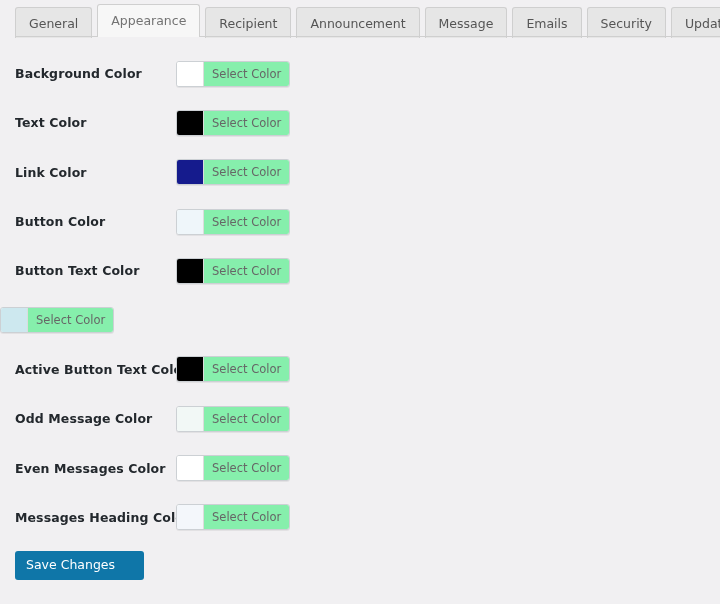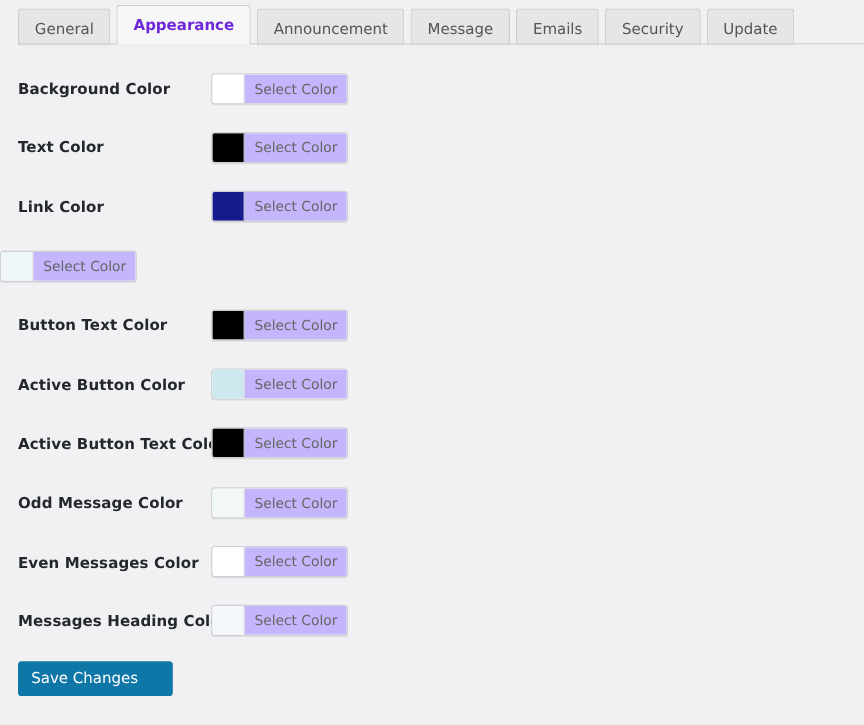--- a/index.html
+++ b/index.html
@@ -35,22 +35,22 @@
     border: 1px solid #cfcfcf;
     border-bottom: none;
     border-radius: 3px 3px 0 0;
     white-space: nowrap;
     cursor: pointer;
     position: relative;
     top: 1px;
   }
   .tab.active {
     background: #f7f7f7;
-    color: #6d28d9;
-    font-weight: bold;
+    color: #737373;
+    font-weight: normal;
     border-color: #cfcfcf;
     padding-top: 8px;
     padding-bottom: 9px;
     top: 0;
     z-index: 3;
   }
   .tab-divider {
     position: absolute;
     left: 15px;
     right: 0;
@@ -94,21 +94,21 @@
     width: 26px;
     border-right: 1px solid #dcdcdc;
     background: #ffffff;
   }
   .select-color-btn {
     display: flex;
     align-items: center;
     padding: 0 8px;
     font-size: 11.5px;
     color: #666666;
-    background: #c4b5fd;
+    background: #86efac;
     white-space: nowrap;
     cursor: pointer;
   }
 
   
   .save-wrap {
     padding: 9px 0 0 15px;
   }
   .save-button {
     display: inline-block;
@@ -123,20 +123,21 @@
     line-height: 14px;
   }
 </style>
 </head>
 <body>
 
 <div class="tab-bar">
 
 <div class="tab">General</div>
     <div class="tab active">Appearance</div>
+    <div class="tab">Recipient</div>
     <div class="tab">Announcement</div>
     <div class="tab">Message</div>
     <div class="tab">Emails</div>
     <div class="tab">Security</div>
     <div class="tab">Update</div>
   </div>
 <div class="tab-divider"></div>
 
 <div class="form-area">
 
@@ -155,34 +156,34 @@
       </div>
     </div>
     <div class="color-row">
       <div class="row-label">Link Color</div>
       <div class="color-control">
         <div class="swatch" style="background: rgb(21, 27, 141);"></div>
         <div class="select-color-btn">Select Color</div>
       </div>
     </div>
     <div class="color-row">
+      <div class="row-label">Button Color</div>
       <div class="color-control">
         <div class="swatch" style="background: rgb(239, 246, 250);"></div>
         <div class="select-color-btn">Select Color</div>
       </div>
     </div>
     <div class="color-row">
       <div class="row-label">Button Text Color</div>
       <div class="color-control">
         <div class="swatch" style="background: rgb(0, 0, 0);"></div>
         <div class="select-color-btn">Select Color</div>
       </div>
     </div>
     <div class="color-row">
-      <div class="row-label">Active Button Color</div>
       <div class="color-control">
         <div class="swatch" style="background: rgb(205, 232, 239);"></div>
         <div class="select-color-btn">Select Color</div>
       </div>
     </div>
     <div class="color-row">
       <div class="row-label">Active Button Text Color</div>
       <div class="color-control">
         <div class="swatch" style="background: rgb(0, 0, 0);"></div>
         <div class="select-color-btn">Select Color</div>

